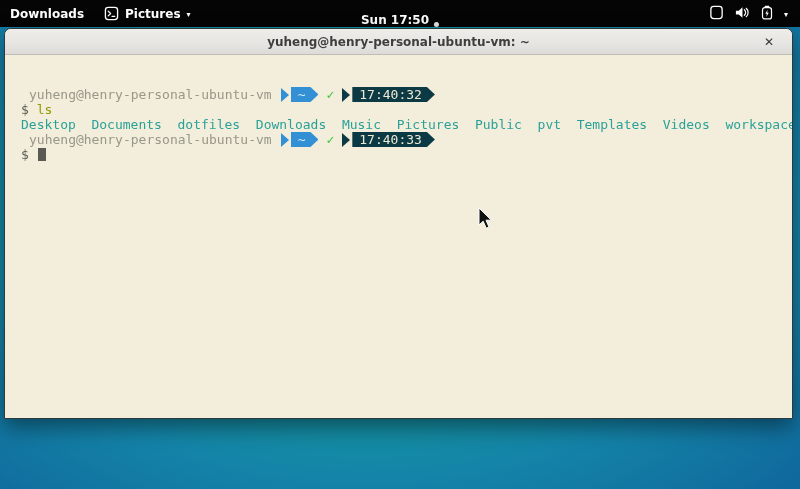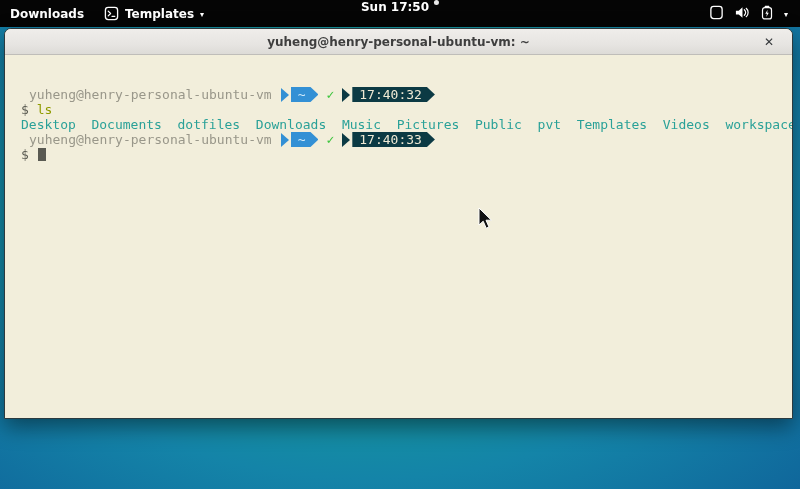--- a/index.html
+++ b/index.html
@@ -13,21 +13,21 @@
 
   
   .topbar {
     position:absolute; left:0; top:0; width:800px; height:27px;
     background:var(--topbar-bg); color:#fff;
     display:flex; align-items:center; font-size:12px; font-weight:bold;
   }
   .tb-item { padding:0 10px; height:27px; display:flex; align-items:center; gap:6px; cursor:default; }
   .tb-center {
     position:absolute; left:50%; top:0; transform:translateX(-50%);
-    height:27px; display:flex; align-items:flex-start; gap:5px;
+    height:27px; display:flex; align-items:flex-end; gap:5px;
   }
   .tb-dot { width:5px; height:5px; border-radius:50%; background:#e8e8e8; }
   .tb-right { position:absolute; right:4px; top:0; height:27px; display:flex; align-items:center; gap:10px; padding:0 8px; }
   .tb-caret { font-size:8px; position:relative; top:1px; }
   .term-glyph { display:inline-flex; }
 
   
   .window {
     position:absolute; left:4px; top:28px; width:789px; height:391px;
     border:1px solid #2b3a3f; border-radius:7px 7px 0 0;
@@ -85,21 +85,21 @@
     <span>Downloads</span>
   </div>
   <div class="tb-item">
     <span class="term-glyph">
       <svg width="15" height="15" viewBox="0 0 16 16">
         <rect x="1.5" y="1.5" width="13" height="13" rx="3" fill="none" stroke="#fff" stroke-width="1.4"></rect>
         <polyline points="4.5,5.5 7,8 4.5,10.5" fill="none" stroke="#fff" stroke-width="1.4" stroke-linecap="round" stroke-linejoin="round"></polyline>
         <line x1="8.5" y1="11" x2="11.5" y2="11" stroke="#fff" stroke-width="1.4" stroke-linecap="round"></line>
       </svg>
     </span>
-    <span>Templates</span>
+    <span>Pictures</span>
     <span class="tb-caret">▾</span>
   </div>
   <div class="tb-center">
     <span>Sun 17:50</span>
     <span class="tb-dot"></span>
   </div>
   <div class="tb-right">
     <span>
       <svg width="15" height="15" viewBox="0 0 16 16">
         <rect x="2" y="1.5" width="12" height="13" rx="3" fill="none" stroke="#fff" stroke-width="1.4"></rect>

